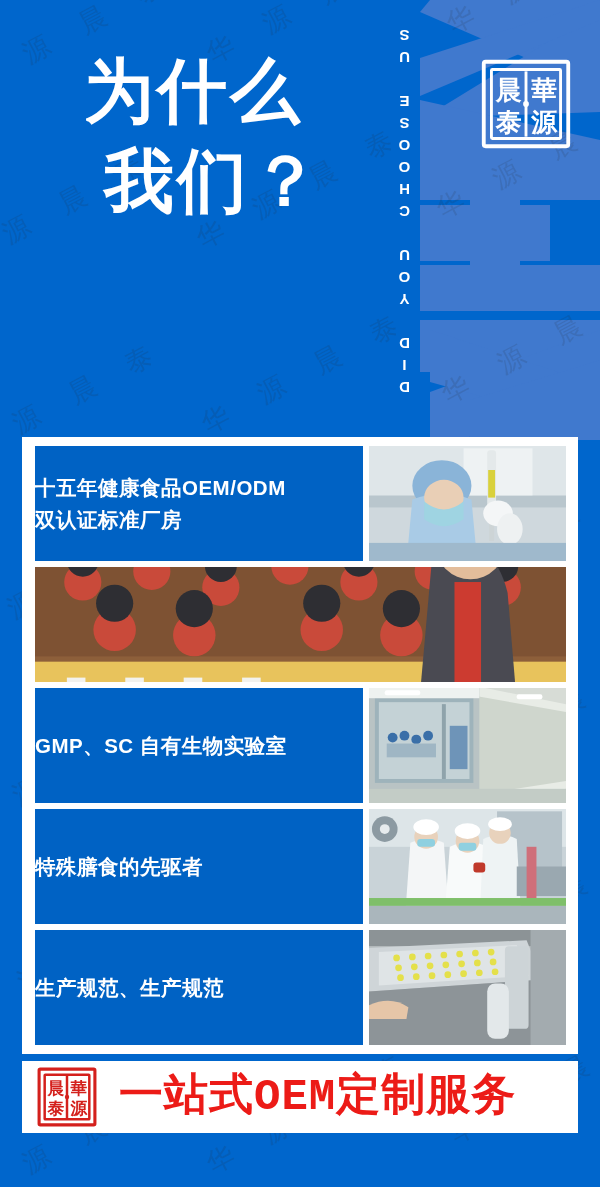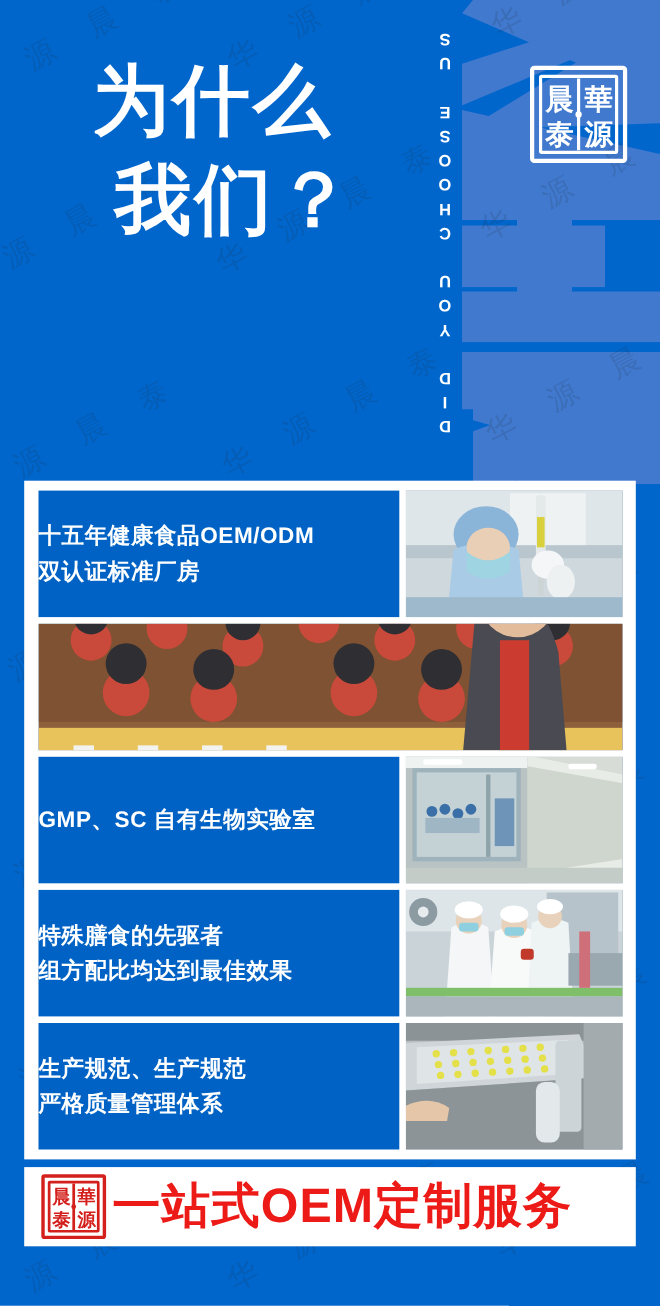--- a/index.html
+++ b/index.html
@@ -161,26 +161,26 @@
     z-index: 10;
     display: flex;
     align-items: center;
     padding-left: 14px;
     box-sizing: border-box;
   }
   .footer-seal { width: 62px; height: 62px; flex: 0 0 62px; }
   .footer-seal svg { width: 62px; height: 62px; display: block; }
   .footer-text {
     color: #ec1b17;
-    font-family: Liberation Sans, sans-serif;
+    font-family: Liberation Mono, monospace;
     font-weight: 700;
     font-size: 44px;
     letter-spacing: 1px;
     line-height: 1;
-    margin-left: 4px;
+    margin-left: 21px;
     white-space: nowrap;
   }
 </style>
 </head>
 <body>
 
 <div class="poster">
 
   <div class="bg-shapes">
     <svg viewBox="0 0 600 1187" xmlns="http://www.w3.org/2000/svg" aria-hidden="true">
@@ -333,21 +333,20 @@
             <rect x="18" y="58" width="50" height="14" fill="#9fb6c4"></rect>
             <rect x="82" y="40" width="18" height="44" fill="#6e94b8"></rect>
             <rect x="0" y="104" width="200" height="16" fill="#c3ccc6"></rect>
           </svg>
         </div>
       </div>
 
       <div class="row">
         <div class="row-text">
           <div class="tline">特殊膳食的先驱者</div>
-          <div class="tline">组方配比均达到最佳效果</div>
         </div>
         <div class="row-photo">
           <svg viewBox="0 0 200 120" preserveAspectRatio="xMidYMid slice" xmlns="http://www.w3.org/2000/svg" aria-hidden="true">
             <rect width="200" height="120" fill="#c9d3d8"></rect>
             <rect x="0" y="0" width="200" height="40" fill="#dde5e8"></rect>
             <rect x="130" y="4" width="66" height="64" fill="#b6c3ca"></rect>
             <circle cx="16" cy="22" r="13" fill="#8c9aa2"></circle>
             <circle cx="16" cy="22" r="5" fill="#e6ebed"></circle>
             <path d="M42 36 q18 -8 34 0 l6 84 H36 Z" fill="#f4f6f7"></path>
             <circle cx="58" cy="30" r="12" fill="#e8d2bc"></circle>
@@ -365,21 +364,20 @@
             <rect x="0" y="92" width="200" height="8" fill="#7fbf6a"></rect>
             <rect x="0" y="100" width="200" height="20" fill="#aab6bc"></rect>
             <rect x="160" y="40" width="10" height="52" fill="#cf6f7a"></rect>
           </svg>
         </div>
       </div>
 
       <div class="row">
         <div class="row-text">
           <div class="tline">生产规范、生产规范</div>
-          <div class="tline">严格质量管理体系</div>
         </div>
         <div class="row-photo">
           <svg viewBox="0 0 200 120" preserveAspectRatio="xMidYMid slice" xmlns="http://www.w3.org/2000/svg" aria-hidden="true">
             <rect width="200" height="120" fill="#b9bfc2"></rect>
             <rect x="0" y="0" width="200" height="18" fill="#8c9396"></rect>
             <polygon points="0,20 160,12 176,52 0,64" fill="#cfd5d8"></polygon>
             <polygon points="10,24 150,17 162,48 10,58" fill="#dfe4e6"></polygon>
             <g fill="#e4e04a">
               <circle cx="28" cy="30" r="3.4"></circle>
                 <circle cx="44" cy="29" r="3.4"></circle>

